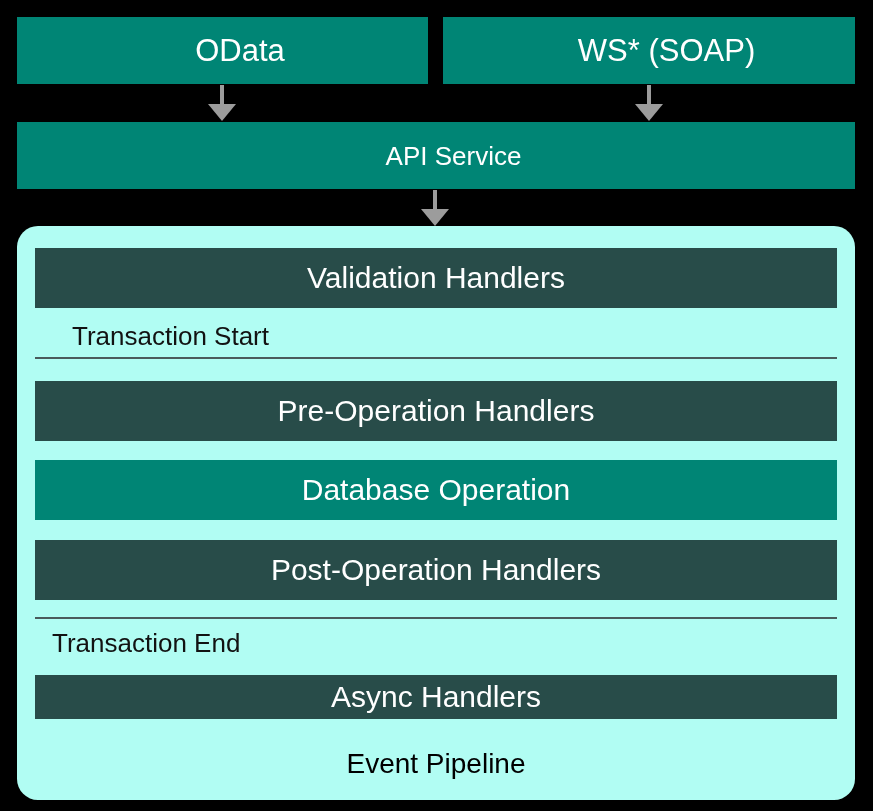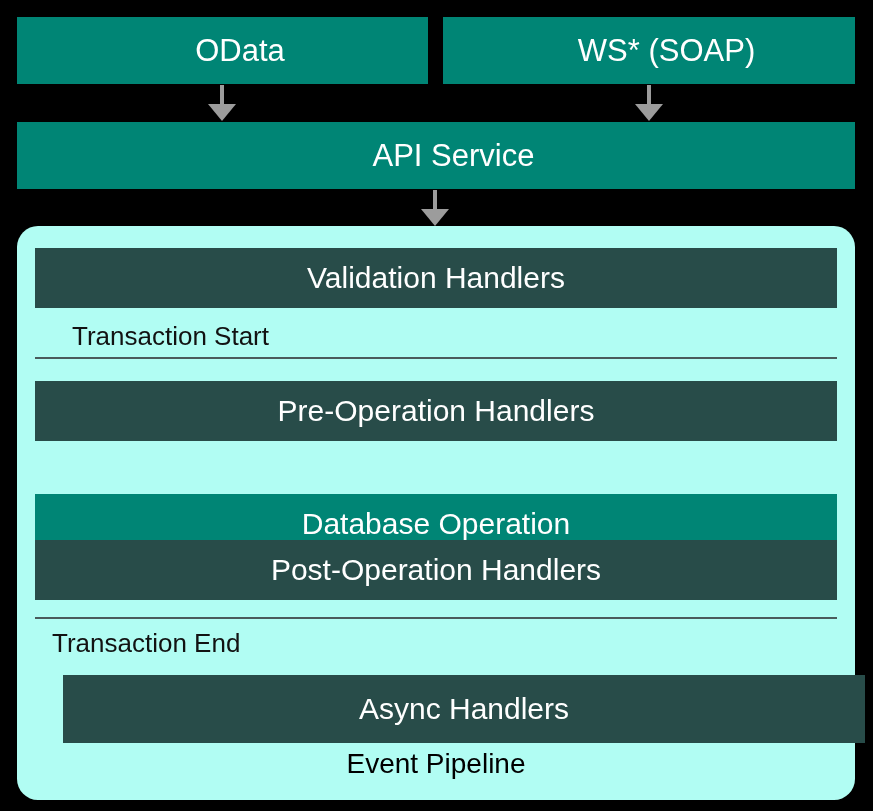--- a/index.html
+++ b/index.html
@@ -42,21 +42,21 @@
     font-size: 31px;
   }
   #soap-box {
     left: 443px; top: 17px;
     width: 412px; height: 67px;
     font-size: 31px;
   }
   #api-service-box {
     left: 17px;  top: 122px;
     width: 838px; height: 67px;
-    font-size: 31px;
+    font-size: 26px;
   }
 
   
   .arrow {
     position: absolute;
     width: 28px;
   }
   .arrow .stem {
     position: absolute;
     left: 12px;
@@ -102,27 +102,27 @@
     width: 802px;
     display: flex;
     align-items: center;
     justify-content: center;
     box-sizing: border-box;
     color: #ffffff;
     font-size: 30px;
     white-space: nowrap;
   }
   .stage.dark { background: #284C49; }
-  .stage.teal { background: #008575; margin-top: 34px; }
+  .stage.teal { background: #008575; }
 
   #validation-handlers    { top: 22px;  height: 60px; }
   #pre-operation-handlers { top: 155px; height: 60px; }
   #database-operation     { top: 234px; height: 60px; }
   #post-operation-handlers{ top: 314px; height: 60px; }
-  #async-handlers         { top: 449px; height: 68px; margin-left: 28px; }
+  #async-handlers         { top: 449px; height: 44px; }
 
   
   .txn-label {
     position: absolute;
     color: #121212;
     font-size: 26px;
     white-space: nowrap;
   }
   #transaction-start { left: 19px; top: 95px; margin-left: 36px;  }
   #transaction-end   { left: 35px; top: 402px; }

